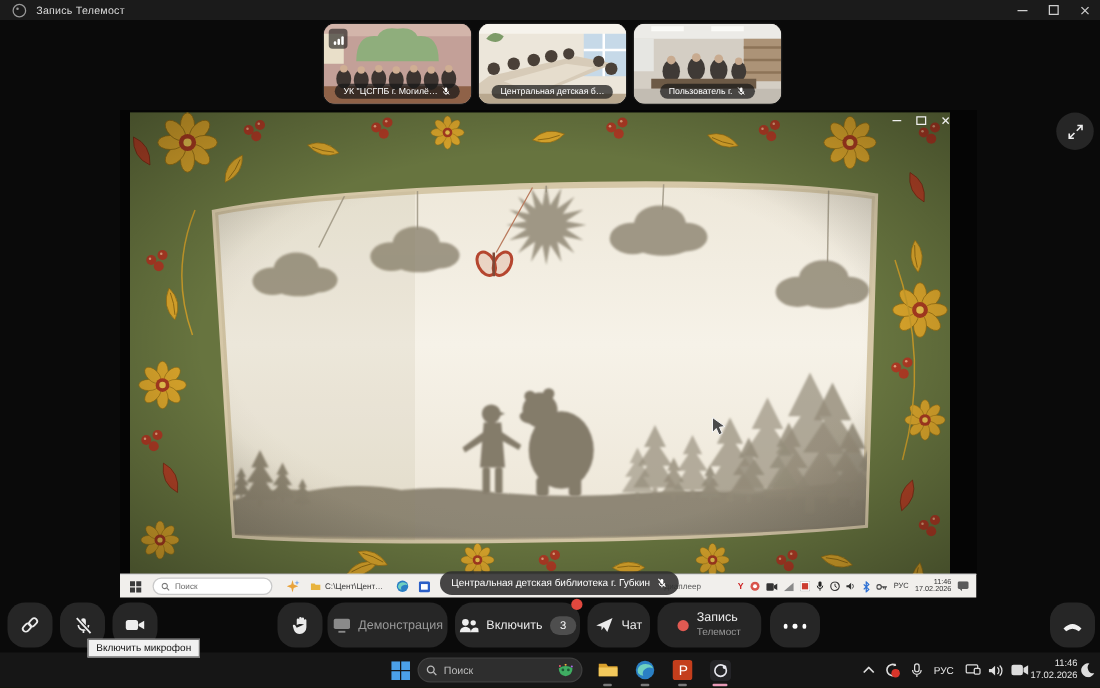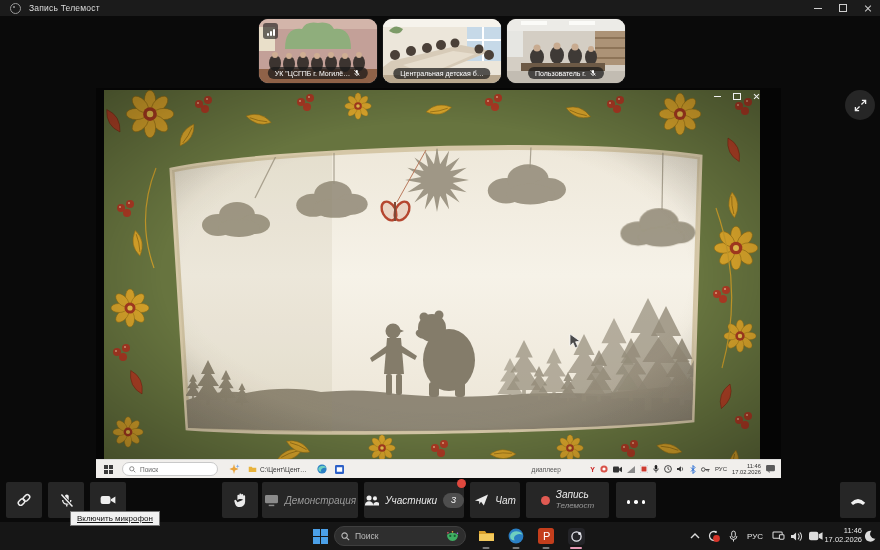--- a/index.html
+++ b/index.html
@@ -41,32 +41,32 @@
       height:12px;width:88px;margin-left:9px;padding-left:6px;color:#666;}
   .rt-item{display:flex;align-items:center;gap:3px;margin-left:8px;color:#333;}
   .rt-right{position:absolute;right:6px;top:0;height:18px;display:flex;align-items:center;gap:5px;}
   .rt-time{text-align:right;font-size:5.8px;line-height:6.5px;color:#333;}
   .speaker-pill{position:absolute;left:256px;top:369px;height:19px;display:flex;align-items:center;gap:5px;
       background:rgba(46,46,46,.88);border-radius:10px;padding:0 9px;color:#fff;font-size:8px;white-space:nowrap;z-index:6;}
   
   .expand-btn{position:absolute;left:845px;top:90px;width:30px;height:30px;border-radius:50%;background:#262626;
       display:flex;align-items:center;justify-content:center;}
   
-  .btn{position:absolute;top:482px;height:36px;background:#262626;border-radius:2px;display:flex;align-items:center;
-      justify-content:center;gap:6px;color:#e9e9e9;font-size:10px;font-style:italic;}
+  .btn{position:absolute;top:482px;height:36px;background:#262626;border-radius:14px;display:flex;align-items:center;
+      justify-content:center;gap:6px;color:#e9e9e9;font-size:10px;}
   .btn .sub{display:flex;flex-direction:column;align-items:flex-start;line-height:11px;}
   .btn .sub b{font-weight:normal;font-size:10px;color:#ececec;}
   .btn .sub s{text-decoration:none;font-size:8px;color:#9a9a9a;}
   .badge{min-width:15px;height:15px;border-radius:8px;background:#4e4e4e;color:#fff;font-size:9px;
       display:flex;align-items:center;justify-content:center;padding:0 3px;}
   .reddot{position:absolute;right:-2px;top:-3px;width:9px;height:9px;border-radius:50%;background:#e0483e;}
   .recdot{width:9px;height:9px;border-radius:50%;background:#e05a52;}
   .dots i{display:inline-block;width:3.5px;height:3.5px;border-radius:50%;background:#fff;margin:0 2px;}
   .tooltip{position:absolute;left:70px;top:511px;background:#f1f1f1;border:1px solid #767676;color:#111;
-      font-size:8px;padding:2px 6px;z-index:20;white-space:nowrap;text-decoration:underline;}
+      font-size:8px;padding:2px 6px;z-index:20;white-space:nowrap;}
   
   .htaskbar{position:absolute;left:0;top:522px;width:880px;height:28px;background:#161616;}
   .ht-item{position:absolute;top:0;height:28px;display:flex;align-items:center;justify-content:center;}
   .ht-search{left:334px;width:132px;top:4px;height:20px;background:#2e2e2e;border:1px solid #3f3f3f;border-radius:10px;
       display:flex;align-items:center;color:#bdbdbd;font-size:8.5px;gap:5px;padding:0 6px;box-sizing:border-box;position:absolute;}
   .ht-ind{position:absolute;bottom:1px;left:50%;transform:translateX(-50%);width:7px;height:2px;border-radius:2px;background:#7a7a7a;}
   .ht-ind.active{width:12px;background:#e89ab6;}
   .tray-time{text-align:right;color:#e6e6e6;font-size:7.5px;line-height:8.5px;}
   .ht-lang{color:#e6e6e6;font-size:8px;}
 </style>
@@ -468,20 +468,29 @@
           <span>17.02.2026</span>
         </span>
         <svg width="9" height="8" viewBox="0 0 10 9">
             <rect width="10" height="7" rx="1.5" fill="#5a5a5a"></rect>
             <path d="M2 7 l2 2 v-2z" fill="#5a5a5a"></path>
           </svg>
       </div>
     </div>
 
     
+    <div class="speaker-pill">
+      <span>Центральная детская библиотека г. Губкин</span>
+      <svg width="9" height="9" viewBox="0 0 16 16">
+        <rect x="6" y="2" width="4" height="7" rx="2" fill="#fff"></rect>
+        <path d="M4 8 a4 4 0 0 0 8 0" stroke="#fff" stroke-width="1.4" fill="none"></path>
+        <line x1="8" y1="12" x2="8" y2="14" stroke="#fff" stroke-width="1.4"></line>
+        <line x1="3" y1="2" x2="13" y2="13" stroke="#fff" stroke-width="1.6"></line>
+      </svg>
+    </div>
   </div>
 
   <div class="expand-btn">
     <svg width="13" height="13" viewBox="0 0 14 14">
       <path d="M8.5 1.5 H12.5 V5.5 M12.5 1.5 L8 6 M5.5 12.5 H1.5 V8.5 M1.5 12.5 L6 8" stroke="#eee" stroke-width="1.4" fill="none"></path>
     </svg>
   </div>
 
   <div class="btn" style="left:6px;width:36px">
     <svg width="16" height="16" viewBox="0 0 20 20">
@@ -523,21 +532,21 @@
     <span>Демонстрация</span>
   </div>
 
   <div class="btn" style="left:364px;width:100px">
     <svg width="16" height="13" viewBox="0 0 18 14">
       <circle cx="6" cy="4" r="3" fill="#eee"></circle>
         <path d="M1 13 a5 5 0 0 1 10 0z" fill="#eee"></path>
       <circle cx="13" cy="4.5" r="2.4" fill="#eee"></circle>
         <path d="M10.8 13 a4.2 4.2 0 0 1 6.8 -3.4 q.4 1.6 .4 3.4z" fill="#eee"></path>
     </svg>
-    <span>Участники</span>
+    <span>Включить</span>
     <span class="badge">3</span>
     <span class="reddot"></span>
   </div>
 
   <div class="btn" style="left:470px;width:50px">
     <svg width="15" height="14" viewBox="0 0 16 15">
       <path d="M1 8 L15 1.5 L10.5 13.5 L7.5 9.3 L5.5 12 V8.8z" fill="#eaeaea"></path>
     </svg>
     <span>Чат</span>
   </div>

